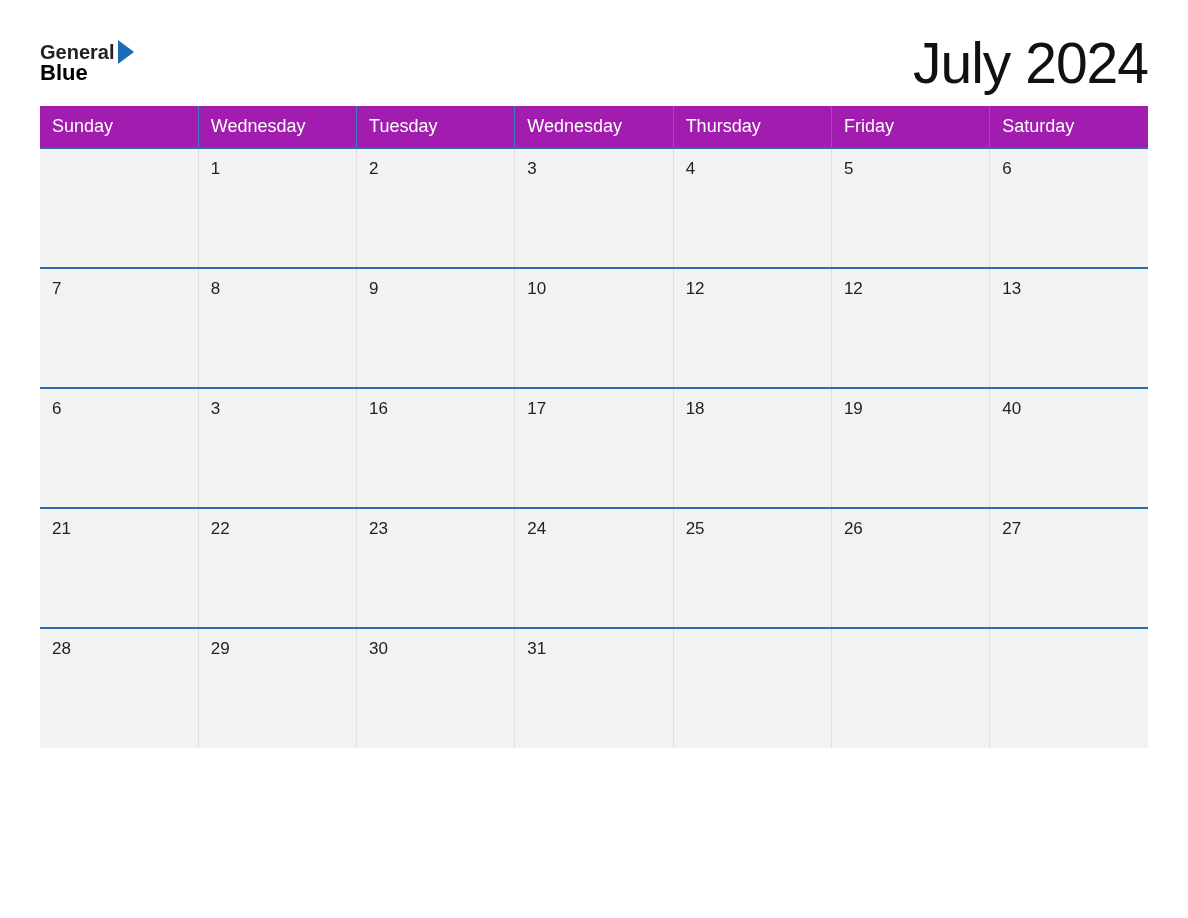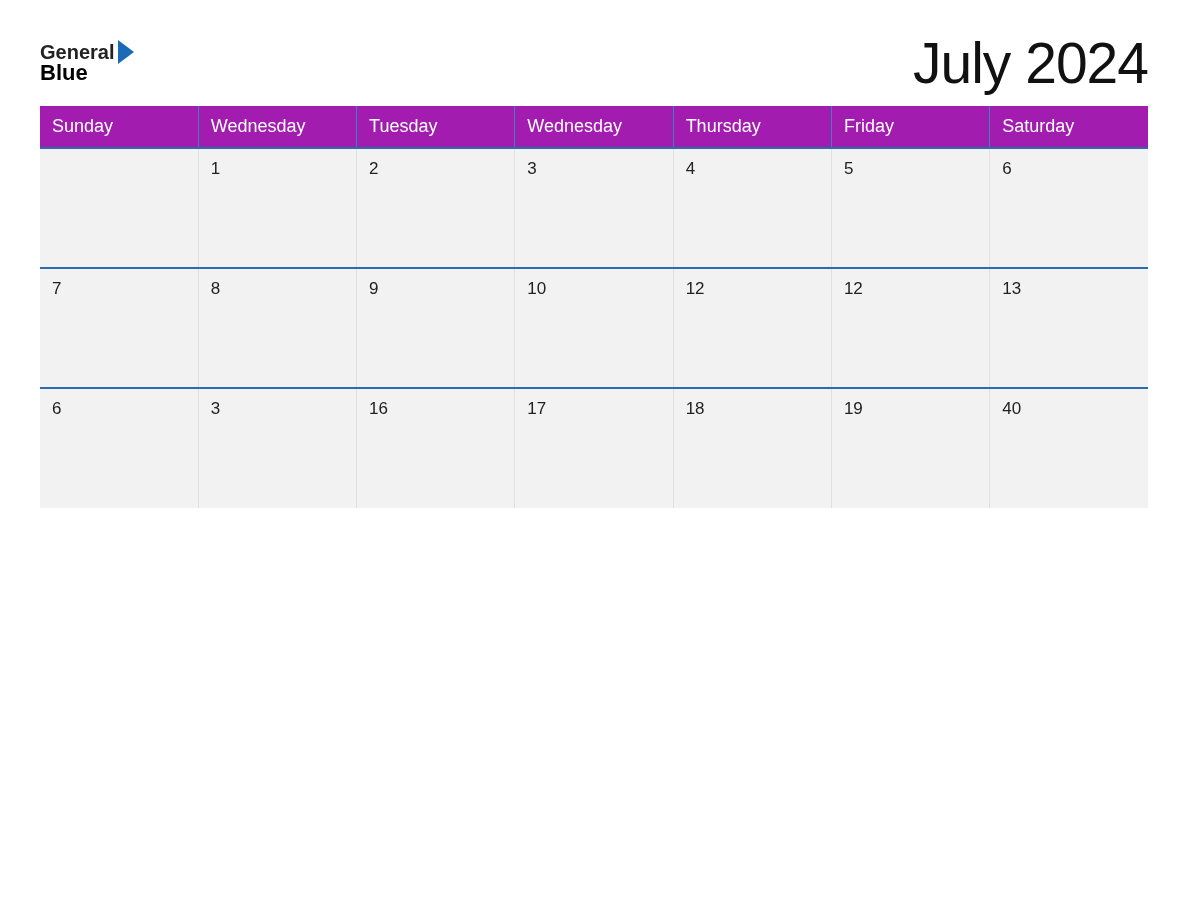--- a/index.html
+++ b/index.html
@@ -156,14 +156,32 @@
       </tr>
       <tr>
         <td><span class="day-number">6</span></td>
         <td><span class="day-number">3</span></td>
         <td><span class="day-number">16</span></td>
         <td><span class="day-number">17</span></td>
         <td><span class="day-number">18</span></td>
         <td><span class="day-number">19</span></td>
         <td><span class="day-number">40</span></td>
       </tr>
+      <tr>
+        <td><span class="day-number">21</span></td>
+        <td><span class="day-number">22</span></td>
+        <td><span class="day-number">23</span></td>
+        <td><span class="day-number">24</span></td>
+        <td><span class="day-number">25</span></td>
+        <td><span class="day-number">26</span></td>
+        <td><span class="day-number">27</span></td>
+      </tr>
+      <tr>
+        <td><span class="day-number">28</span></td>
+        <td><span class="day-number">29</span></td>
+        <td><span class="day-number">30</span></td>
+        <td><span class="day-number">31</span></td>
+        <td class="empty"></td>
+        <td class="empty"></td>
+        <td class="empty"></td>
+      </tr>
     </tbody>
 </table>
 
 </body></html>

